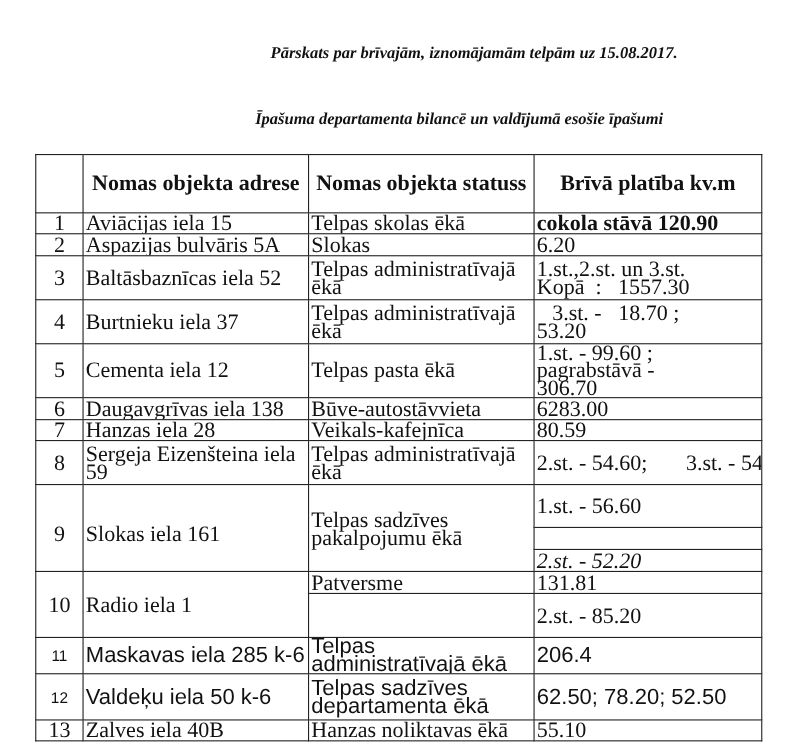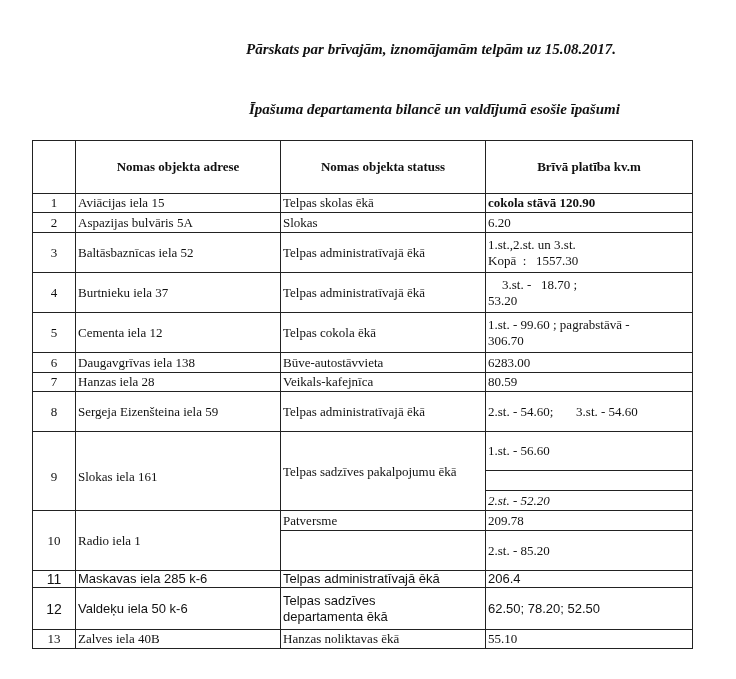--- a/index.html
+++ b/index.html
@@ -1,21 +1,21 @@
 <!DOCTYPE html>
 <html><head>
 <meta charset="utf-8">
 <style>
   html, body { margin: 0; padding: 0; background: #ffffff; }
   body { width: 736px; height: 679px; position: relative; overflow: hidden; font-family: "Liberation Serif", serif; color: #111; }
   .title { position: absolute; font-weight: bold; font-size: 15px; white-space: nowrap; font-style: italic; }
   #t1 { left: 246px; top: 41px; }
-  #t2 { left: 249px; top: 101px; }
+  #t2 { left: 232px; top: 101px; }
   table.main { position: absolute; left: 32px; top: 140px; border-collapse: collapse; table-layout: fixed; width: 660px; }
-  table.main td, table.main th { border: 1.5px solid #222; padding: 0 2px; font-size: 13px; line-height: 16px; vertical-align: middle; overflow: hidden; }
+  table.main td, table.main th { border: 1.5px solid #222; padding: 0 2px; font-size: 20px; line-height: 16px; vertical-align: middle; overflow: hidden; }
   th { font-weight: bold; text-align: center; font-size: 15px; }
   td.num { text-align: center; }
   td.sans { font-family: "Liberation Sans", sans-serif; font-size: 14px; }
   td.sans.num { font-size: 14px; }
   td.top { vertical-align: top; }
   td.ctr { text-align: left; font-weight: bold; }
   td.bottomalign { vertical-align: bottom; font-style: italic; }
 </style>
 </head>
 <body>
@@ -63,21 +63,21 @@
     <td>Burtnieku iela 37</td>
     <td>Telpas administratīvajā ēkā</td>
     <td>
       <div style="white-space:pre;padding-left:14px">3.st. -   18.70 ;</div>
       <div>53.20</div>
     </td>
   </tr>
   <tr style="height:40px">
     <td class="num">5</td>
     <td>Cementa iela 12</td>
-    <td>Telpas cokola ēkā</td>
+    <td>Telpas pasta ēkā</td>
     <td>
       <div>1.st. - 99.60 ; pagrabstāvā -</div>
       <div>306.70</div>
     </td>
   </tr>
   <tr style="height:20px">
     <td class="num">6</td>
     <td>Daugavgrīvas iela 138</td>
     <td>Būve-autostāvvieta</td>
     <td>6283.00</td>
@@ -105,21 +105,21 @@
     <td></td>
   </tr>
   <tr style="height:20px">
     <td class="bottomalign">2.st. - 52.20</td>
   </tr>
 
   <tr style="height:20px">
     <td class="num" rowspan="2">10</td>
     <td rowspan="2">Radio iela 1</td>
     <td>Patversme</td>
-    <td>209.78</td>
+    <td>131.81</td>
   </tr>
   <tr style="height:40px">
     <td></td>
     <td>2.st. - 85.20</td>
   </tr>
   <tr style="height:16px">
     <td class="num sans">11</td>
     <td class="sans">Maskavas iela 285 k-6</td>
     <td class="sans">Telpas administratīvajā ēkā</td>
     <td class="sans">206.4</td>

